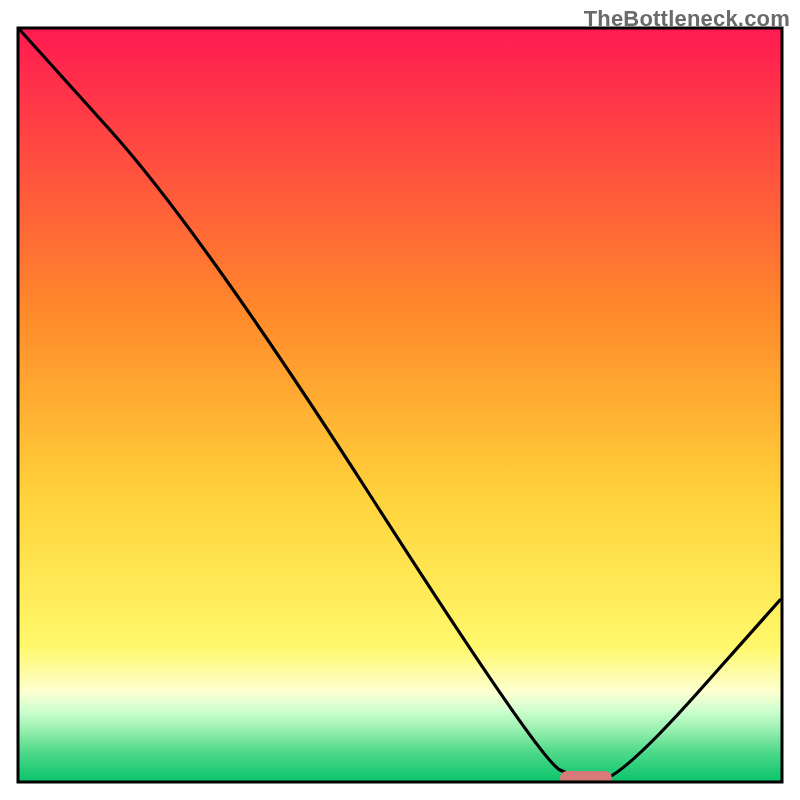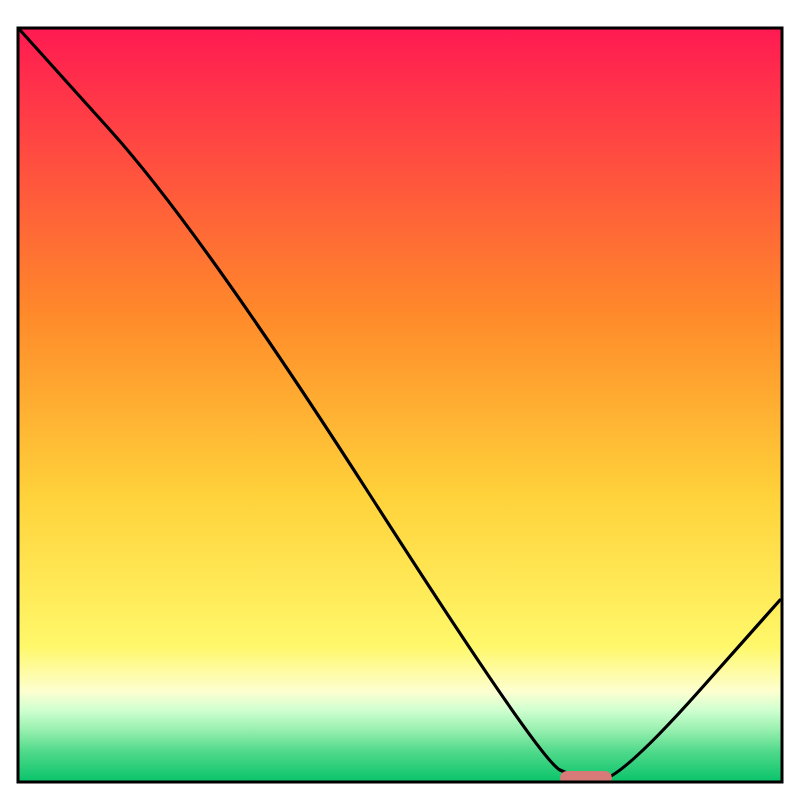--- a/index.html
+++ b/index.html
@@ -30,20 +30,21 @@
     position: absolute;
     top: 0;
     left: 0;
   }
 </style>
 </head>
 <body>
 
 <div class="stage">
 
+  <div class="watermark">TheBottleneck.com</div>
 
   <svg id="plot" width="800" height="800">
     <defs>
       <linearGradient id="heatgrad" x1="0" y1="0" x2="0" y2="1">
           <stop offset="0.00%" stop-color="#ff1a52"></stop>
           <stop offset="38.00%" stop-color="#ff8a2a"></stop>
           <stop offset="62.00%" stop-color="#ffd23a"></stop>
           <stop offset="82.00%" stop-color="#fff86a"></stop>
           <stop offset="88.00%" stop-color="#fdffd0"></stop>
           <stop offset="90.50%" stop-color="#cfffd0"></stop>

